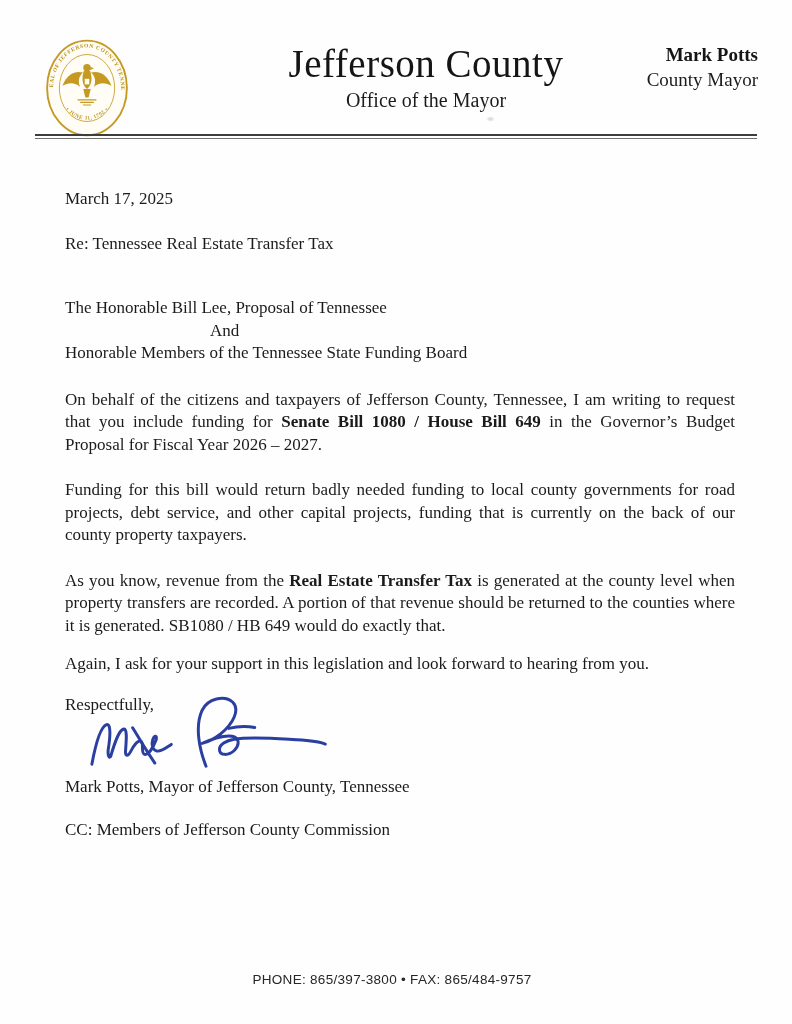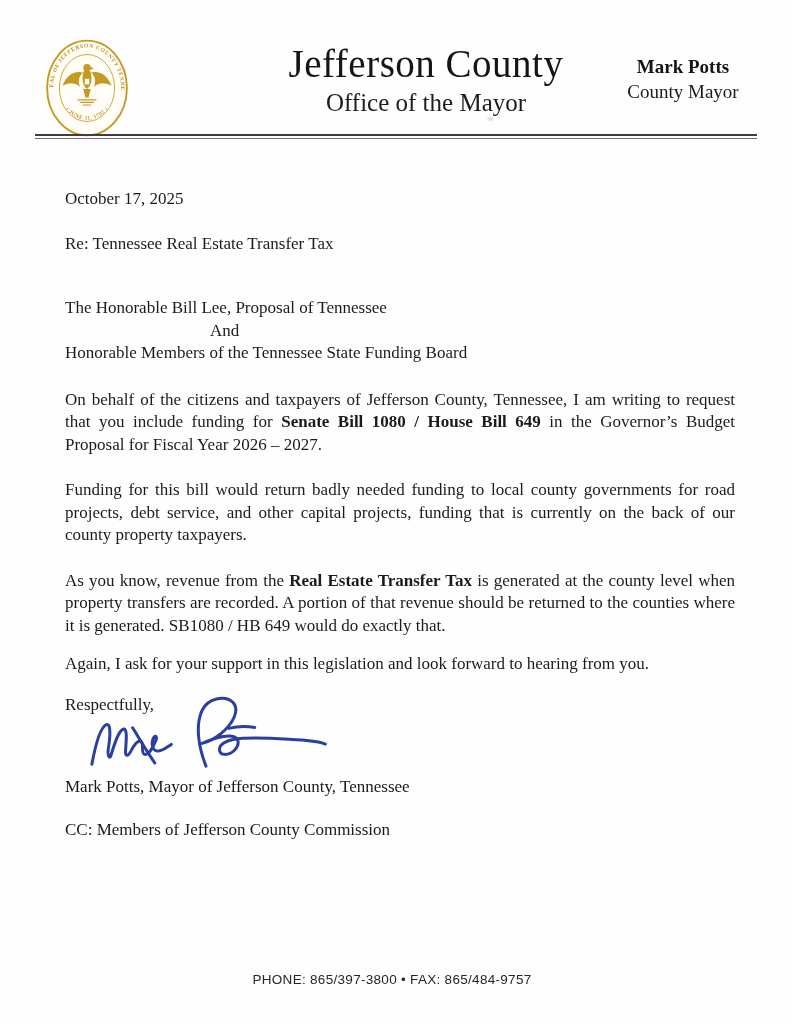--- a/index.html
+++ b/index.html
@@ -14,22 +14,22 @@
     overflow:hidden;
   }
 
   
   .seal-wrap { position:absolute; left:44px; top:38px; width:86px; height:100px; }
   .title-block { position:absolute; left:12px; right:0; top:44px; text-align:center;margin-left:48px; }
   .org-name {
     font-size:39px; font-weight:400; letter-spacing:0.5px;
     color:#151515; line-height:1.0;
   }
-  .org-subtitle { font-size:25px; color:#1c1c1c; margin-top:6px; }
-  .mayor-block { position:absolute; right:34px; top:56px; width:150px; text-align:center; }
+  .org-subtitle { font-size:20px; color:#1c1c1c; margin-top:6px; }
+  .mayor-block { position:absolute; right:34px; top:44px; width:150px; text-align:right; }
   .mayor-name { font-size:19px; font-weight:bold; color:#151515; }
   .mayor-title { font-size:19px; color:#1c1c1c; margin-top:3px; }
 
   .rule-double {
     position:absolute; left:35px; right:35px; top:134px;
     height:5px;
     border-top:2.5px solid #3d3d3d;
     border-bottom:1.5px solid #6e6e6e;
   }
   .address-line {
@@ -119,21 +119,21 @@
 
   <div class="mayor-block">
     <div class="mayor-name">Mark Potts</div>
     <div class="mayor-title">County Mayor</div>
   </div>
 
   <div class="smudge"></div>
   <div class="rule-double"></div>
 
   <div class="letter">
-    <div class="date-line">October 17, 2025</div>
+    <div class="date-line">March 17, 2025</div>
 
     <div class="subject-line">Re: Tennessee Real Estate Transfer Tax</div>
 
     <div class="recipients">
       <div>The Honorable Bill Lee, Proposal of Tennessee</div>
       <div class="recip-and">And</div>
       <div>Honorable Members of the Tennessee State Funding Board</div>
     </div>
 
     <p class="para first"><span>On behalf of the citizens and taxpayers of Jefferson County, Tennessee, I am writing to request that you include funding for </span><strong>Senate Bill 1080 / House Bill 649</strong><span> in the Governor’s Budget Proposal for Fiscal Year 2026 – 2027.</span></p>

